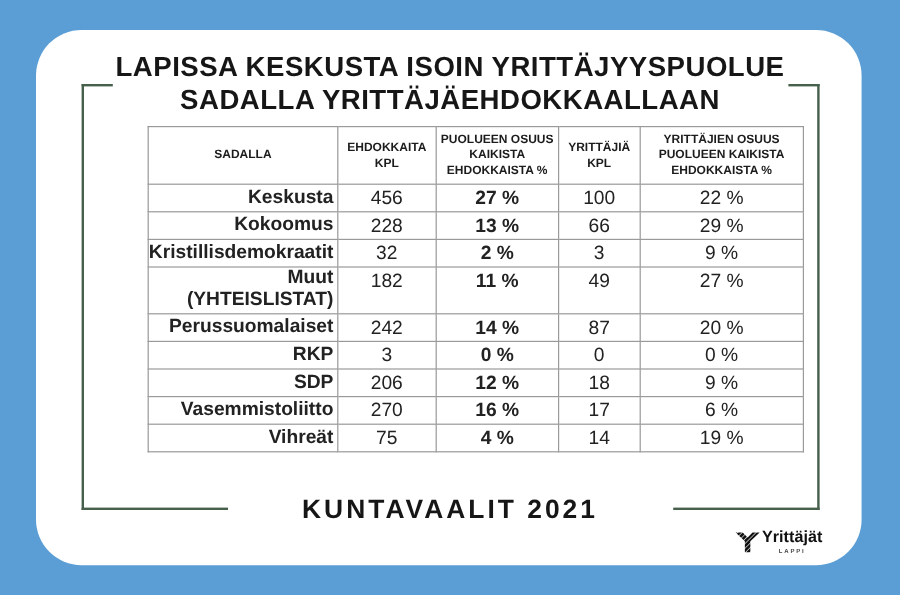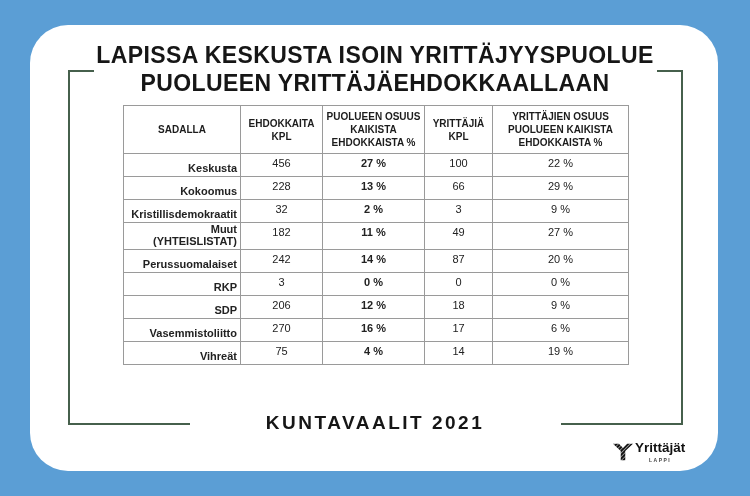--- a/index.html
+++ b/index.html
@@ -38,32 +38,32 @@
   .datatable col.c-entr  { width:68px; }
   .datatable col.c-eshare{ width:136px; }
   .datatable th, .datatable td {
     border:1px solid #9a9a9a; box-sizing:border-box;
   }
   .datatable th {
     height:48px; font-size:10px; font-weight:bold; text-align:center;
     vertical-align:middle; line-height:1.3; white-space:pre-line;
     padding:2px 1px; color:#1c1c1c;
   }
-  .datatable td { height:23px; font-size:11px; color:#222; }
+  .datatable td { height:23px; font-size:16px; color:#222; }
   td.party {
     text-align:right; font-weight:bold; vertical-align:bottom;
     padding:0 3px 2px 0;
   }
   td.num { text-align:center; vertical-align:top; padding-top:3px;margin-left:48px; }
   td.boldcol { font-weight:bold; }
   tr.total td { font-weight:bold; height:26px; }
 
   .footer-label {
     position:absolute; left:0; right:0; top:412px; text-align:center;
-    font-size:19px; font-weight:800; letter-spacing:2.5px; color:#161616;
+    font-size:22px; font-weight:800; letter-spacing:2.5px; color:#161616;
   }
   .logo {
     position:absolute; left:612px; top:441px; width:100px;
     display:flex; align-items:flex-start;
   }
   .logo-icon { width:22px; height:20px; margin-top:1px; }
   .logo-textcol { display:flex; flex-direction:column; align-items:center; margin-left:1px; }
   .logo-name { font-size:13.5px; font-weight:800; color:#111; line-height:1.1; }
   .logo-region { font-size:5px; letter-spacing:1.5px; color:#444; font-weight:bold; margin-top:1px; }
 </style>
@@ -74,21 +74,21 @@
 
 <div class="br br-left-v"></div>
 <div class="br br-left-top"></div>
 <div class="br br-left-bot"></div>
 <div class="br br-right-v"></div>
 <div class="br br-right-top"></div>
 <div class="br br-right-bot"></div>
 
 <div class="title">
   <div>LAPISSA KESKUSTA ISOIN YRITTÄJYYSPUOLUE</div>
-  <div>PUOLUEEN YRITTÄJÄEHDOKKAALLAAN</div>
+  <div>SADALLA YRITTÄJÄEHDOKKAALLAAN</div>
 </div>
 
 <table class="datatable">
   <colgroup>
     <col class="c-party">
       <col class="c-cand">
       <col class="c-share">
       <col class="c-entr">
       <col class="c-eshare">
   </colgroup>

